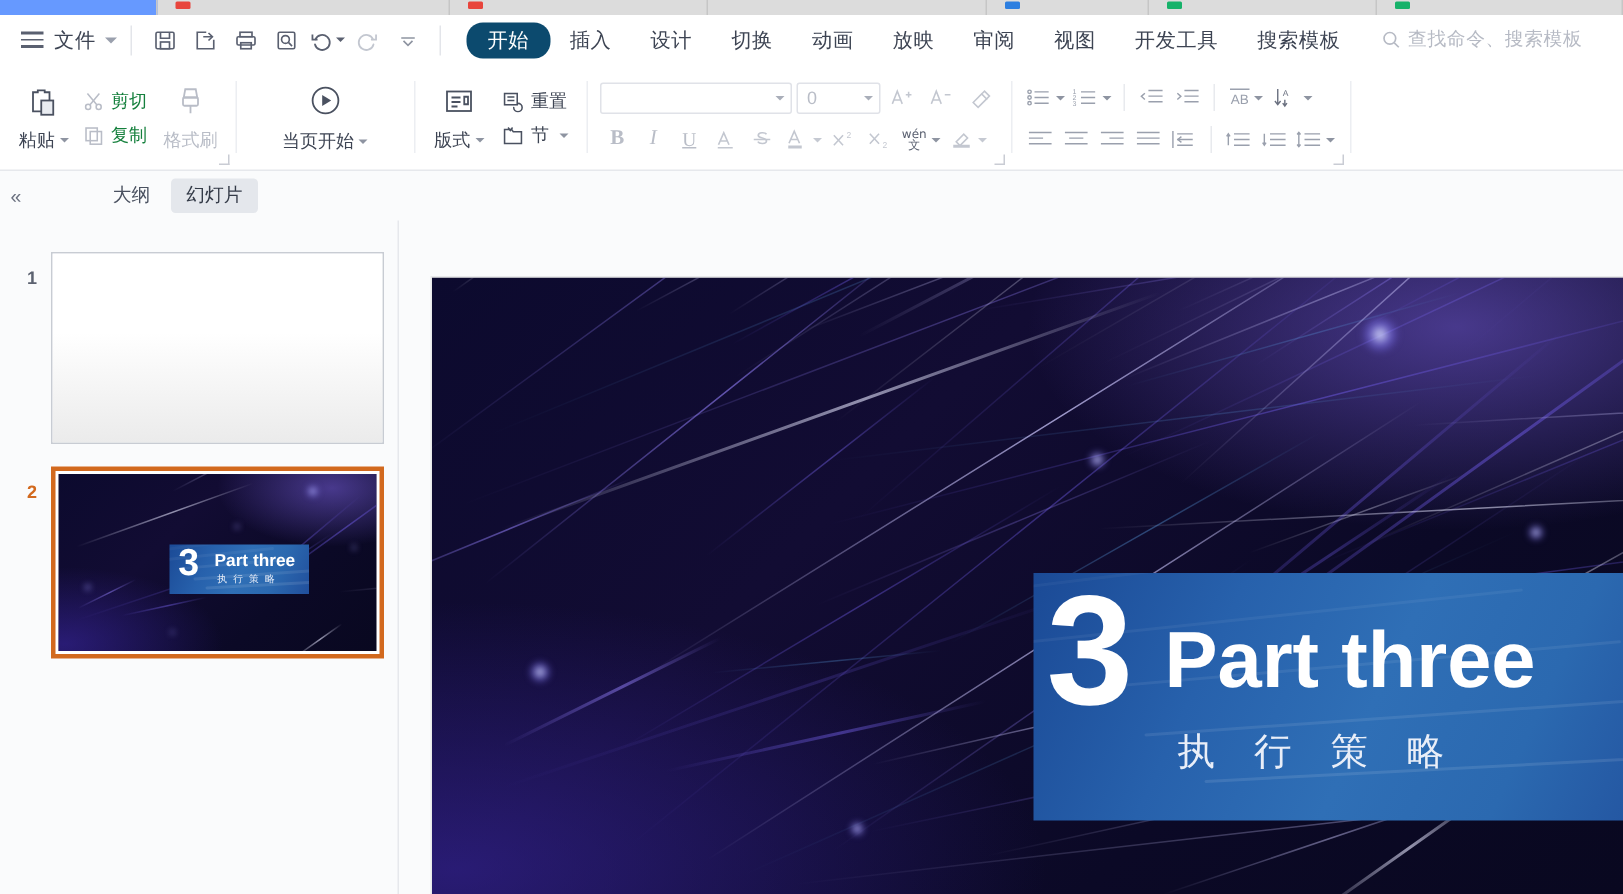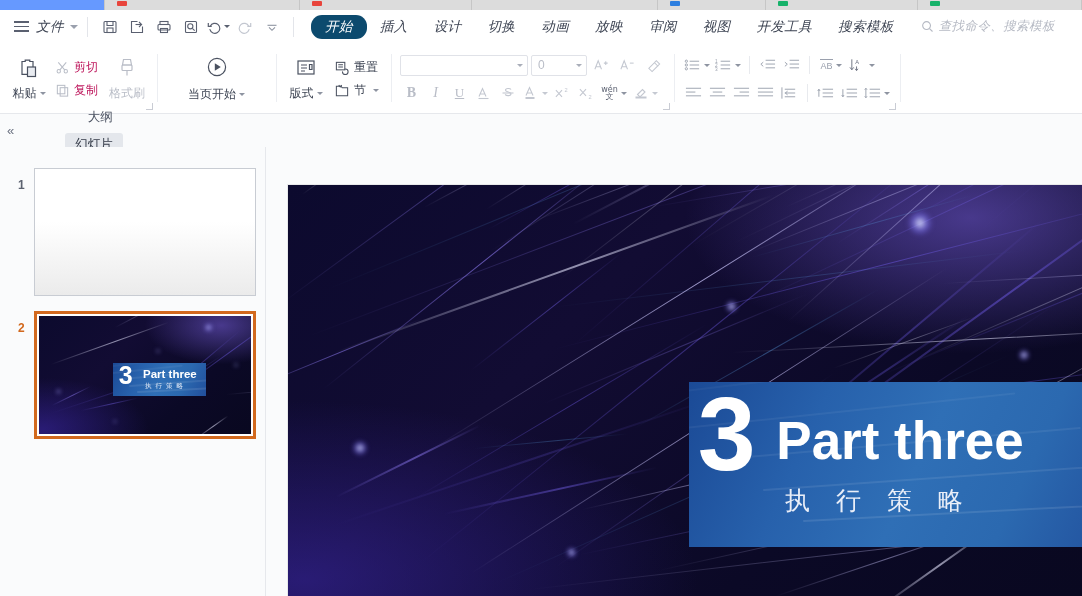--- a/index.html
+++ b/index.html
@@ -18,21 +18,20 @@
   }
   .tabstrip .tab { height: 10px; position: relative; border-right: 1px solid #c6c6c6; }
   .tabstrip .tab.active { background: #6699ff; }
   .tabstrip .favicon { position: absolute; top: 1px; left: 12px; width: 10px; height: 5px; border-radius: 1px; }
 
   
   .topbar {
     position: absolute; top: 10px; left: 0; width: 1082px; height: 34px;
     background: #ffffff; display: flex; align-items: center;
     border-bottom: 1px solid #ffffff;
-    font-style: italic;
   }
   .hamburger { width: 15px; height: 11px; margin-left: 14px; position: relative; }
   .hamburger i { position: absolute; left: 0; width: 15px; height: 1.6px; background: #5a6070; }
   .hamburger i:nth-child(1){ top: 0; }
   .hamburger i:nth-child(2){ top: 4.6px; }
   .hamburger i:nth-child(3){ top: 9.2px; }
   .file-label { font-size: 13.5px; color: #3d4453; margin-left: 7px; letter-spacing: .5px; }
   .caret-dn {
     width: 0; height: 0; margin-left: 6px;
     border-left: 4px solid transparent; border-right: 4px solid transparent;
@@ -84,21 +83,21 @@
     border-left: 3px solid transparent; border-right: 3px solid transparent;
     border-top: 3.5px solid #8e94a1;
   }
   .mini-caret.dim { border-top-color: #c5c9d2; }
 
   .stacked { display: flex; flex-direction: column; justify-content: center; gap: 4px; }
   .small-btn {
     display: flex; align-items: center; gap: 4px; padding: 1px 4px;
     font-size: 12px; color: #3d4453; cursor: pointer; border-radius: 3px; white-space: nowrap;
   }
-  .small-btn.dim { color: #be185d; }
+  .small-btn.dim { color: #15803d; }
 
   
   .fontrow { display: flex; align-items: center; gap: 3px; }
   .combo {
     height: 21px; border: 1px solid #e0e2e8; background: #fff;
     display: flex; align-items: center; justify-content: space-between;
     padding: 0 4px 0 6px; font-size: 12px; color: #b9bdc7; border-radius: 2px; cursor: pointer;
   }
   .combo.name { width: 128px; }
   .combo.size { width: 56px; }
@@ -109,21 +108,21 @@
   .icon-btn.wide { width: 30px; }
 
   
   .workspace { position: absolute; top: 114px; left: 0; width: 1082px; height: 482px; background: #fafbfc; }
 
   .panel-head {
     position: absolute; top: 0; left: 0; width: 266px; height: 33px;
     display: flex; align-items: center; background: #fafbfc;
   }
   .collapse { margin-left: 7px; font-size: 13px; color: #6b7180; cursor: pointer; letter-spacing: -1px; }
-  .panel-tabs { display: flex; align-items: flex-end; margin-left: 52px; gap: 4px; flex-direction: column; }
+  .panel-tabs { display: flex; align-items: flex-start; margin-left: 52px; gap: 4px; }
   .ptab { font-size: 12.5px; color: #4a5160; padding: 3px 10px; border-radius: 3px; cursor: pointer; }
   .ptab.active { background: #e4e7ec; color: #333a47; }
 
   .thumbpane {
     position: absolute; top: 33px; left: 0; width: 266px; height: 449px;
     background: #fafbfc; border-right: 1px solid #e6e8ec; overflow: hidden;
   }
   .thumb-row { position: relative; }
   .thumb-num {
     position: absolute; left: 18px; font-size: 12px; font-weight: bold; color: #5c6270;

